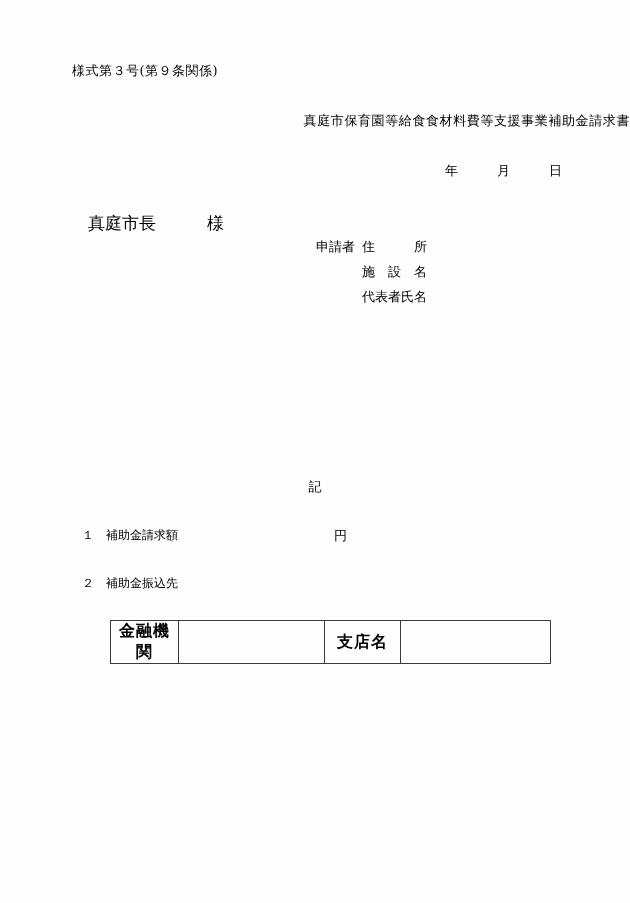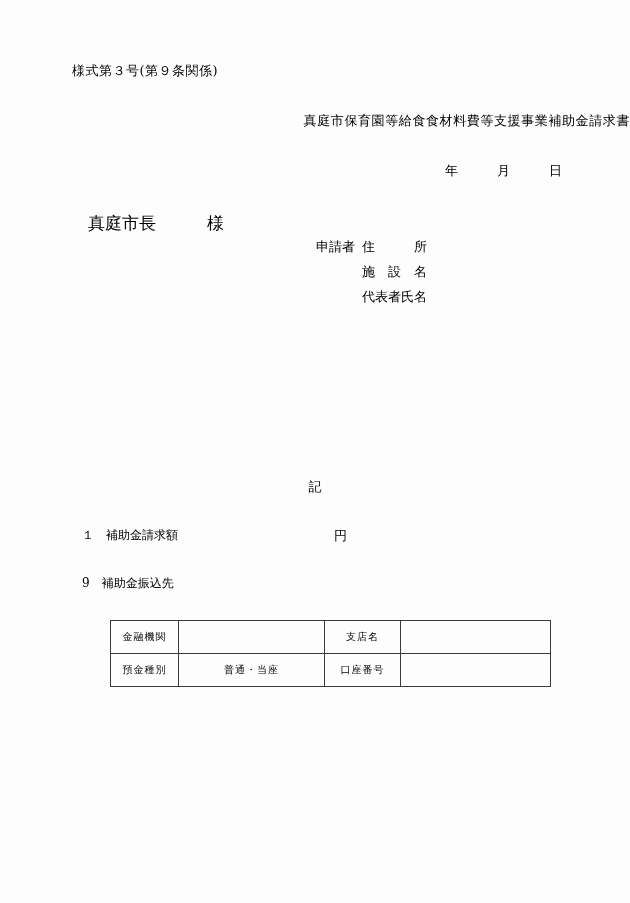--- a/index.html
+++ b/index.html
@@ -132,21 +132,22 @@
   }
 
   
   .bank-table {
     position: absolute;
     left: 110px;
     top: 620px;
     width: 440px;
     border-collapse: collapse;
     table-layout: fixed;
-    font-size: 10px;
+    font-size: 16px;
+    font-weight: bold;
   }
   .bank-table td {
     border: 1px solid #3a3a3a;
     height: 32px;
     padding: 0 6px;
     text-align: center;
     vertical-align: middle;
     letter-spacing: 1px;
   }
   .bank-table td.blank {
@@ -184,38 +185,32 @@
       <span class="applicant-field">代表者氏名</span>
     </div>
   </div>
 
 
   <div class="ki">記</div>
 
   <div class="item item-1">１　補助金請求額</div>
   <div class="item-unit">円</div>
 
-  <div class="item item-2">9　補助金振込先</div>
+  <div class="item item-2">２　補助金振込先</div>
 
   <table class="bank-table">
     <colgroup>
       <col class="col-label">
       <col class="col-mid">
       <col class="col-lbl2">
       <col class="col-last">
     </colgroup>
     <tbody>
       <tr>
         <td>金融機関</td>
         <td class="blank"></td>
         <td>支店名</td>
         <td class="blank"></td>
       </tr>
-      <tr>
-        <td>預金種別</td>
-        <td>普通・当座</td>
-        <td>口座番号</td>
-        <td class="blank"></td>
-      </tr>
     </tbody>
   </table>
 
 </div>
 
 </body></html>

